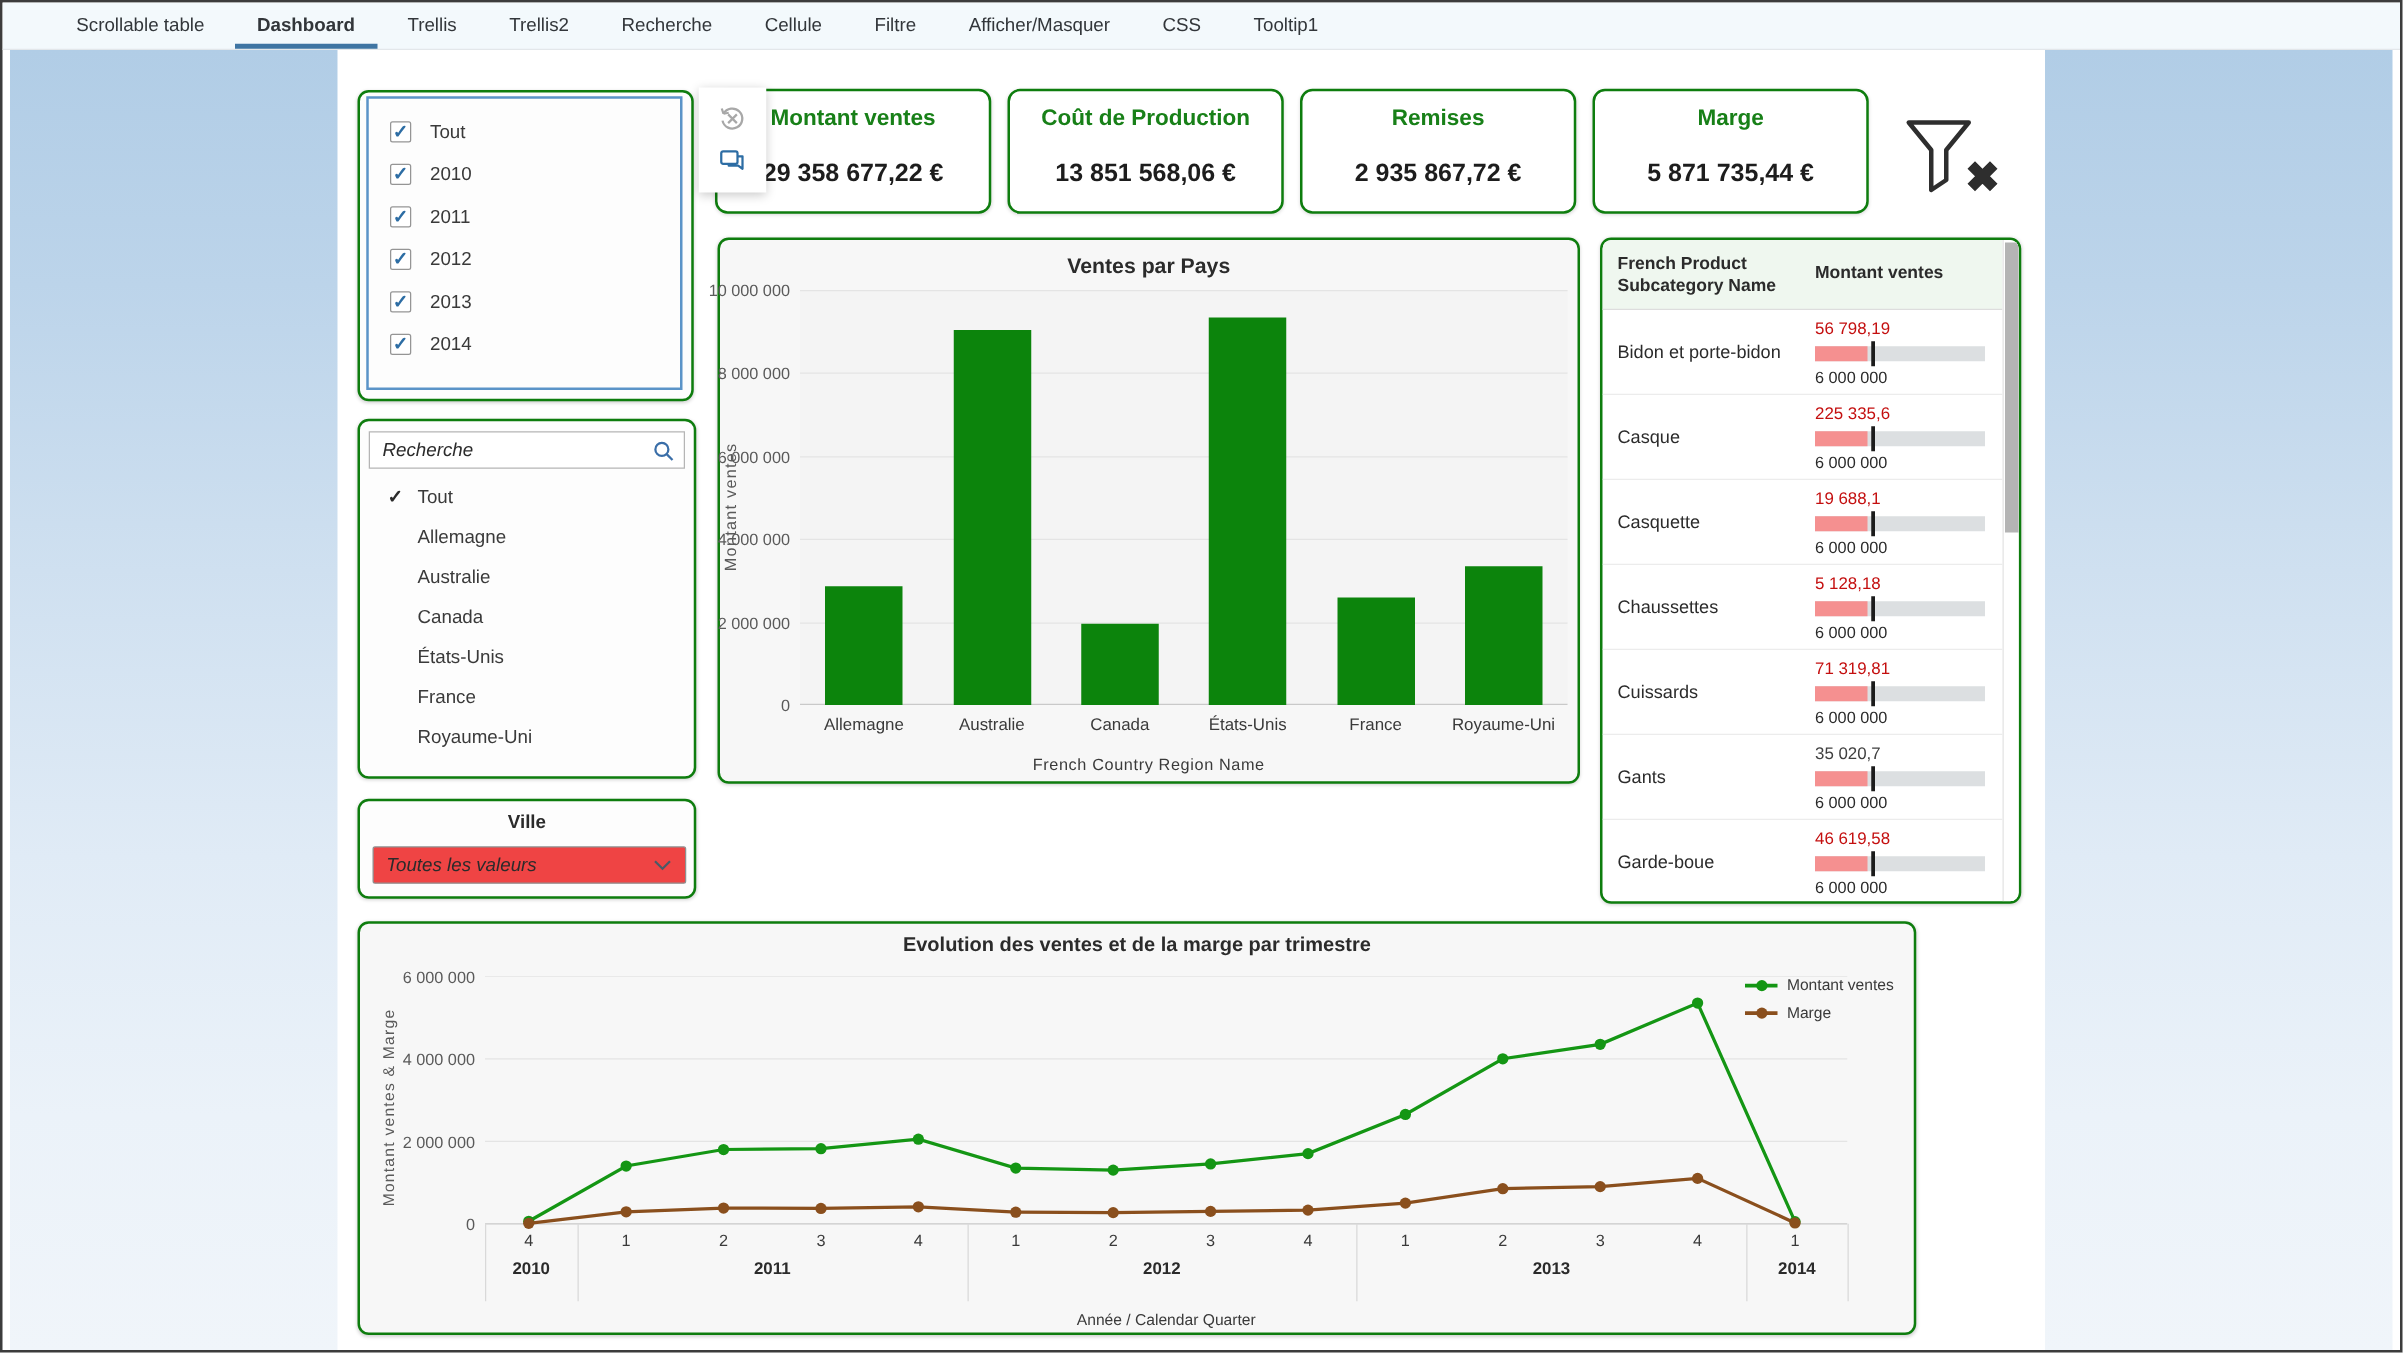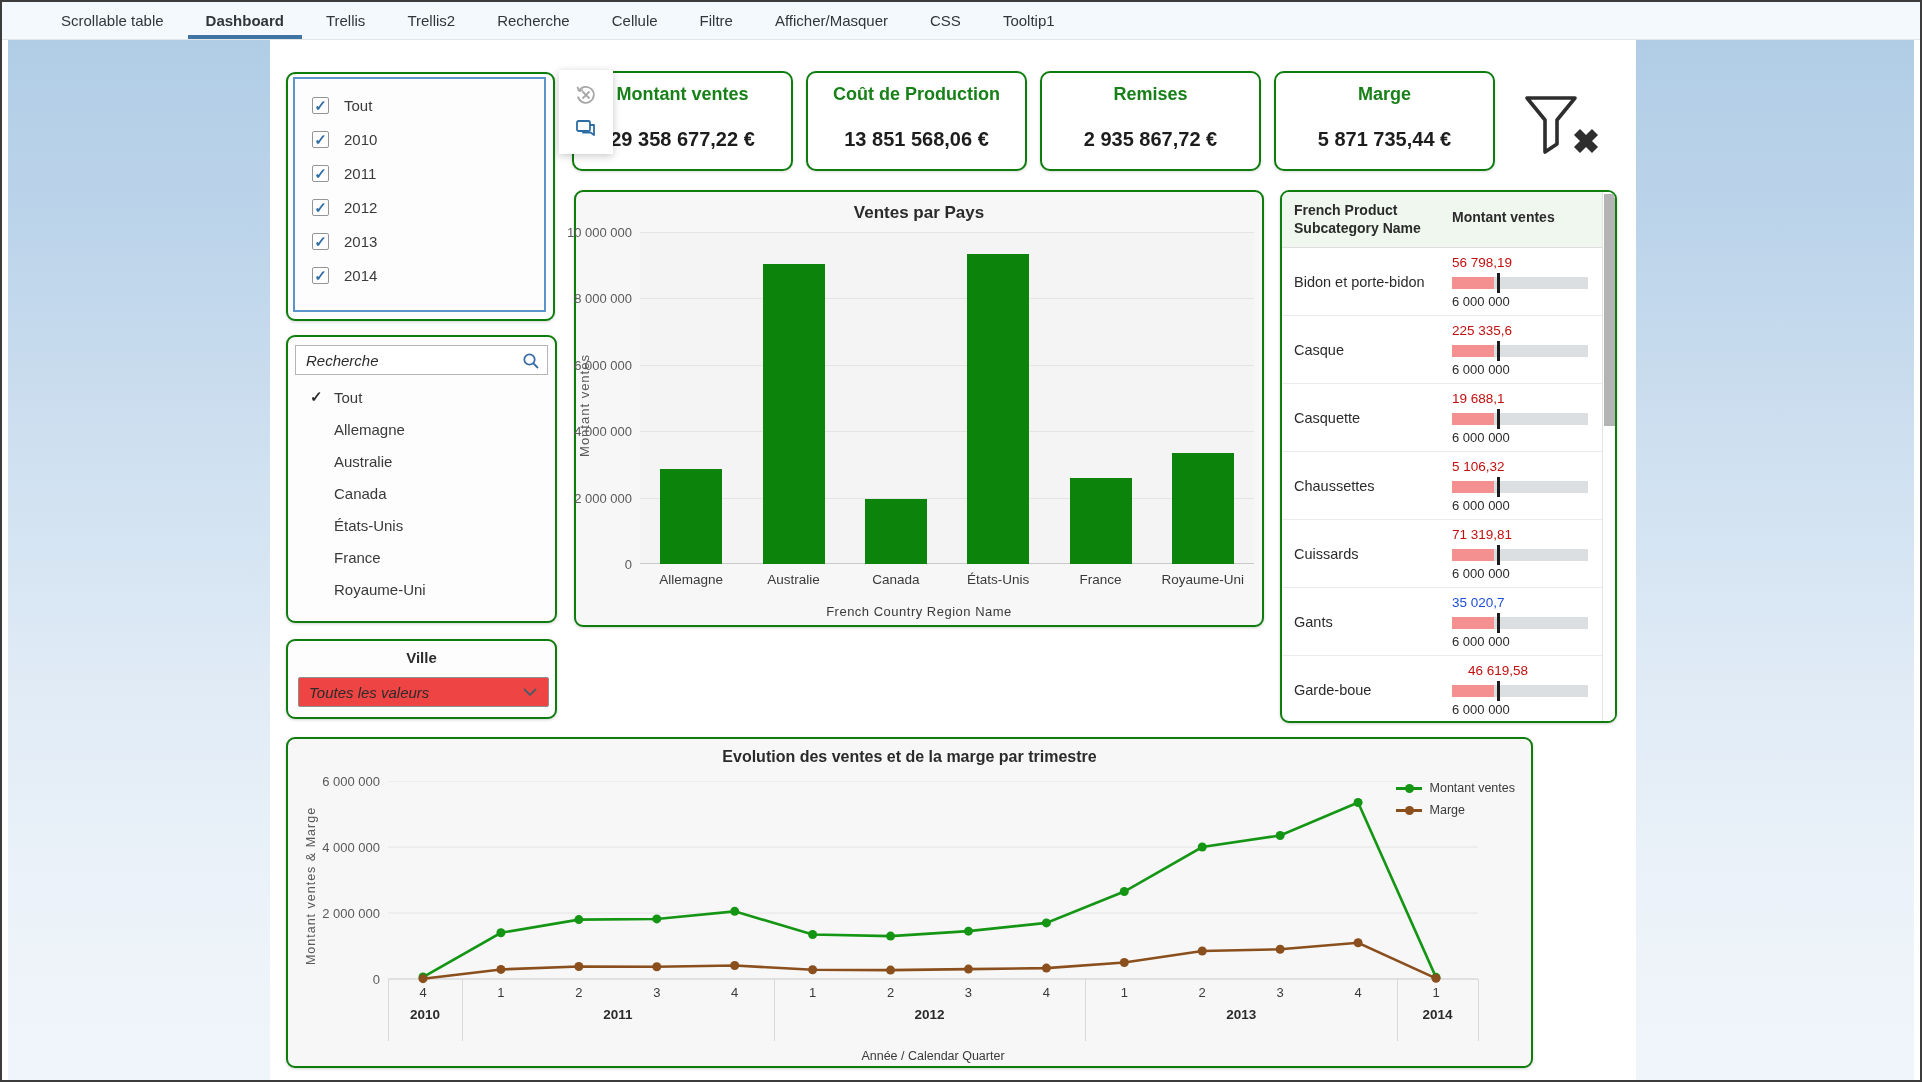--- a/index.html
+++ b/index.html
@@ -317,48 +317,48 @@
               <div class="nm">Casquette</div>
               <div class="val" style="color: rgb(196, 15, 15); text-align: right;">19 688,1</div>
               <div class="track" style="background: rgb(220, 223, 225);">
                 <div class="fill" style="width: 31%; background: rgb(245, 144, 144);"></div>
                 <div class="mark"></div>
               </div>
               <div class="scale">6 000 000</div>
             </div>
             <div class="trow">
               <div class="nm">Chaussettes</div>
-              <div class="val" style="color: rgb(196, 15, 15);">5 106,32</div>
+              <div class="val" style="color: rgb(196, 15, 15);">5 128,18</div>
               <div class="track" style="background: rgb(220, 223, 225);">
                 <div class="fill" style="width: 31%; background: rgb(245, 144, 144);"></div>
                 <div class="mark"></div>
               </div>
               <div class="scale">6 000 000</div>
             </div>
             <div class="trow">
               <div class="nm">Cuissards</div>
               <div class="val" style="color: rgb(196, 15, 15);">71 319,81</div>
               <div class="track" style="background: rgb(220, 223, 225);">
                 <div class="fill" style="width: 31%; background: rgb(245, 144, 144);"></div>
                 <div class="mark"></div>
               </div>
               <div class="scale">6 000 000</div>
             </div>
             <div class="trow">
               <div class="nm">Gants</div>
-              <div class="val" style="color: #1d4ed8;">35 020,7</div>
+              <div class="val" style="color: #404040;">35 020,7</div>
               <div class="track" style="background: rgb(220, 223, 225);">
                 <div class="fill" style="width: 31%; background: rgb(245, 144, 144);"></div>
                 <div class="mark"></div>
               </div>
               <div class="scale">6 000 000</div>
             </div>
             <div class="trow">
               <div class="nm">Garde-boue</div>
-              <div class="val" style="color: rgb(196, 15, 15); margin-left: 16px;">46 619,58</div>
+              <div class="val" style="color: rgb(196, 15, 15);">46 619,58</div>
               <div class="track" style="background: rgb(220, 223, 225);">
                 <div class="fill" style="width: 31%; background: rgb(245, 144, 144);"></div>
                 <div class="mark"></div>
               </div>
               <div class="scale">6 000 000</div>
             </div>
           </div>
         <div class="t-scroll">
           <div class="t-thumb"></div>
         </div>

